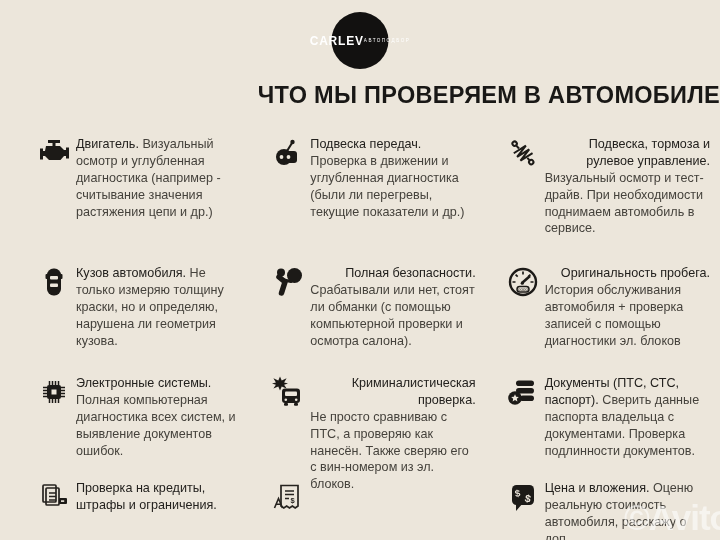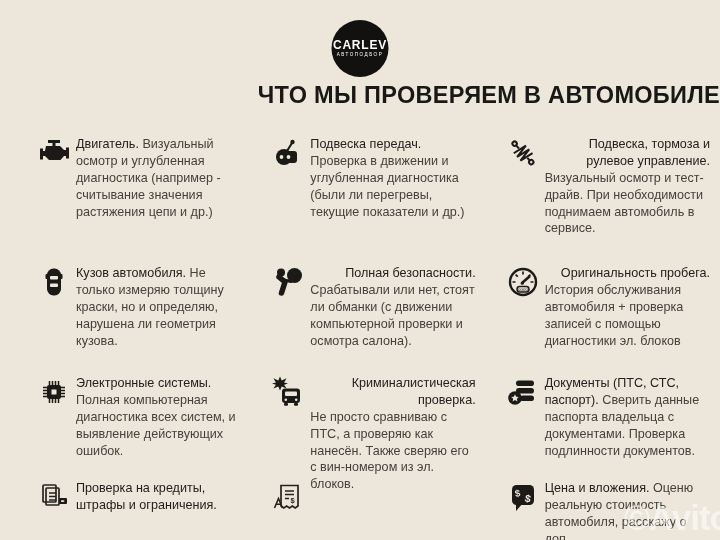--- a/index.html
+++ b/index.html
@@ -3,23 +3,23 @@
 <meta charset="utf-8">
 <style>
   html,body{margin:0;padding:0;background:#888;}
   .canvas{
     position:relative;width:720px;height:540px;overflow:hidden;
     background:#ECE6DB;
     font-family:"Liberation Sans","DejaVu Sans",sans-serif;
   }
   
   .logo{
-    position:absolute;top:20px;left:50%;transform:translateX(-50%);
+    position:absolute;top:12px;left:50%;transform:translateX(-50%);
     width:57px;height:57px;border-radius:50%;background:#121110;
-    display:flex;flex-direction:column;align-items:center;justify-content:center;
+    display:flex;flex-direction:row;align-items:center;justify-content:center;
   }
   .logo .brand{color:#fff;font-weight:700;font-size:12px;letter-spacing:.8px;line-height:1;}
   .logo .sub{color:#fff;font-size:4.6px;letter-spacing:1.5px;margin-top:2.5px;line-height:1;}
   
   .title{
     position:absolute;top:82px;left:0;width:100%;text-align:right;
     font-size:23.5px;font-weight:700;color:#191816;letter-spacing:.3px;
   }
   
   .grid{
@@ -113,21 +113,21 @@
 
     <div class="cell">
       <div class="ico">
         <svg width="32" height="32" viewBox="0 0 32 32" fill="#1C1A17">
           <circle cx="9" cy="6.5" r="4"></circle>
           <path d="M7 11 L13 16 L9.5 27" stroke="#1C1A17" stroke-width="5.5" stroke-linecap="round" fill="none"></path>
           <path d="M12 14 L19 15.5" stroke="#1C1A17" stroke-width="3" stroke-linecap="round"></path>
           <circle cx="22.5" cy="9.5" r="7.5"></circle>
         </svg>
       </div>
-      <p class="txt"><span class="lead lead-block">Полная безопасности.</span> <span>Срабатывали или нет, стоят ли обманки (с движении компьютерной проверки и осмотра салона).</span></p>
+      <p class="txt"><span class="lead lead-block">Полная безопасности.</span> <span>Срабатывали или нет, стоят ли обманки (с помощью компьютерной проверки и осмотра салона).</span></p>
     </div>
 
     <div class="cell">
       <div class="ico">
         <svg width="32" height="32" viewBox="0 0 32 32">
           <circle cx="16" cy="16" r="13" fill="none" stroke="#1C1A17" stroke-width="2.4"></circle>
           <path d="M16 5.5v3 M8.6 8.6l2.1 2.1 M23.4 8.6l-2.1 2.1 M5.5 16h3 M26.5 16h-3" stroke="#1C1A17" stroke-width="1.7"></path>
           <path d="M15 17 L23 10" stroke="#1C1A17" stroke-width="2.6"></path>
           <circle cx="15.3" cy="17.2" r="1.6" fill="#1C1A17"></circle>
           <rect x="10" y="20.5" width="12" height="5.5" rx="2.7" fill="none" stroke="#1C1A17" stroke-width="1.5"></rect>
@@ -138,21 +138,21 @@
     </div>
 
     <div class="cell">
       <div class="ico">
         <svg width="32" height="32" viewBox="0 0 32 32" fill="#1C1A17">
           <rect x="9" y="9" width="14" height="14" rx="2"></rect>
           <rect x="13.5" y="13.5" width="5" height="5" fill="#ECE6DB"></rect>
           <path d="M5 11.5h4 M5 14.5h4 M5 17.5h4 M5 20.5h4 M23 11.5h4 M23 14.5h4 M23 17.5h4 M23 20.5h4 M11.5 5v4 M14.5 5v4 M17.5 5v4 M20.5 5v4 M11.5 23v4 M14.5 23v4 M17.5 23v4 M20.5 23v4" stroke="#1C1A17" stroke-width="1.5"></path>
         </svg>
       </div>
-      <p class="txt"><span class="lead">Электронные системы.</span> <span>Полная компьютерная диагностика всех систем, и выявление действующих ошибок.</span></p>
+      <p class="txt"><span class="lead">Электронные системы.</span> <span>Полная компьютерная диагностика всех систем, и выявление документов ошибок.</span></p>
     </div>
 
     <div class="cell">
       <div class="ico">
         <svg width="32" height="32" viewBox="0 0 32 32" fill="#1C1A17">
           <polygon points="8,0.5 9.7,4.6 14.6,2.3 12.1,6.5 16,7.5 12.1,8.7 14.6,12.6 9.7,10.4 8,14.5 6.3,10.4 1.4,12.6 3.9,8.7 0,7.5 3.9,6.5 1.4,2.3 6.3,4.6"></polygon>
           <rect x="10" y="12.5" width="18" height="14.5" rx="3"></rect>
           <rect x="13" y="15.5" width="12" height="4.5" rx="1" fill="#ECE6DB"></rect>
           <circle cx="13.8" cy="23.8" r="1.3" fill="#ECE6DB"></circle>
           <circle cx="24.2" cy="23.8" r="1.3" fill="#ECE6DB"></circle>

